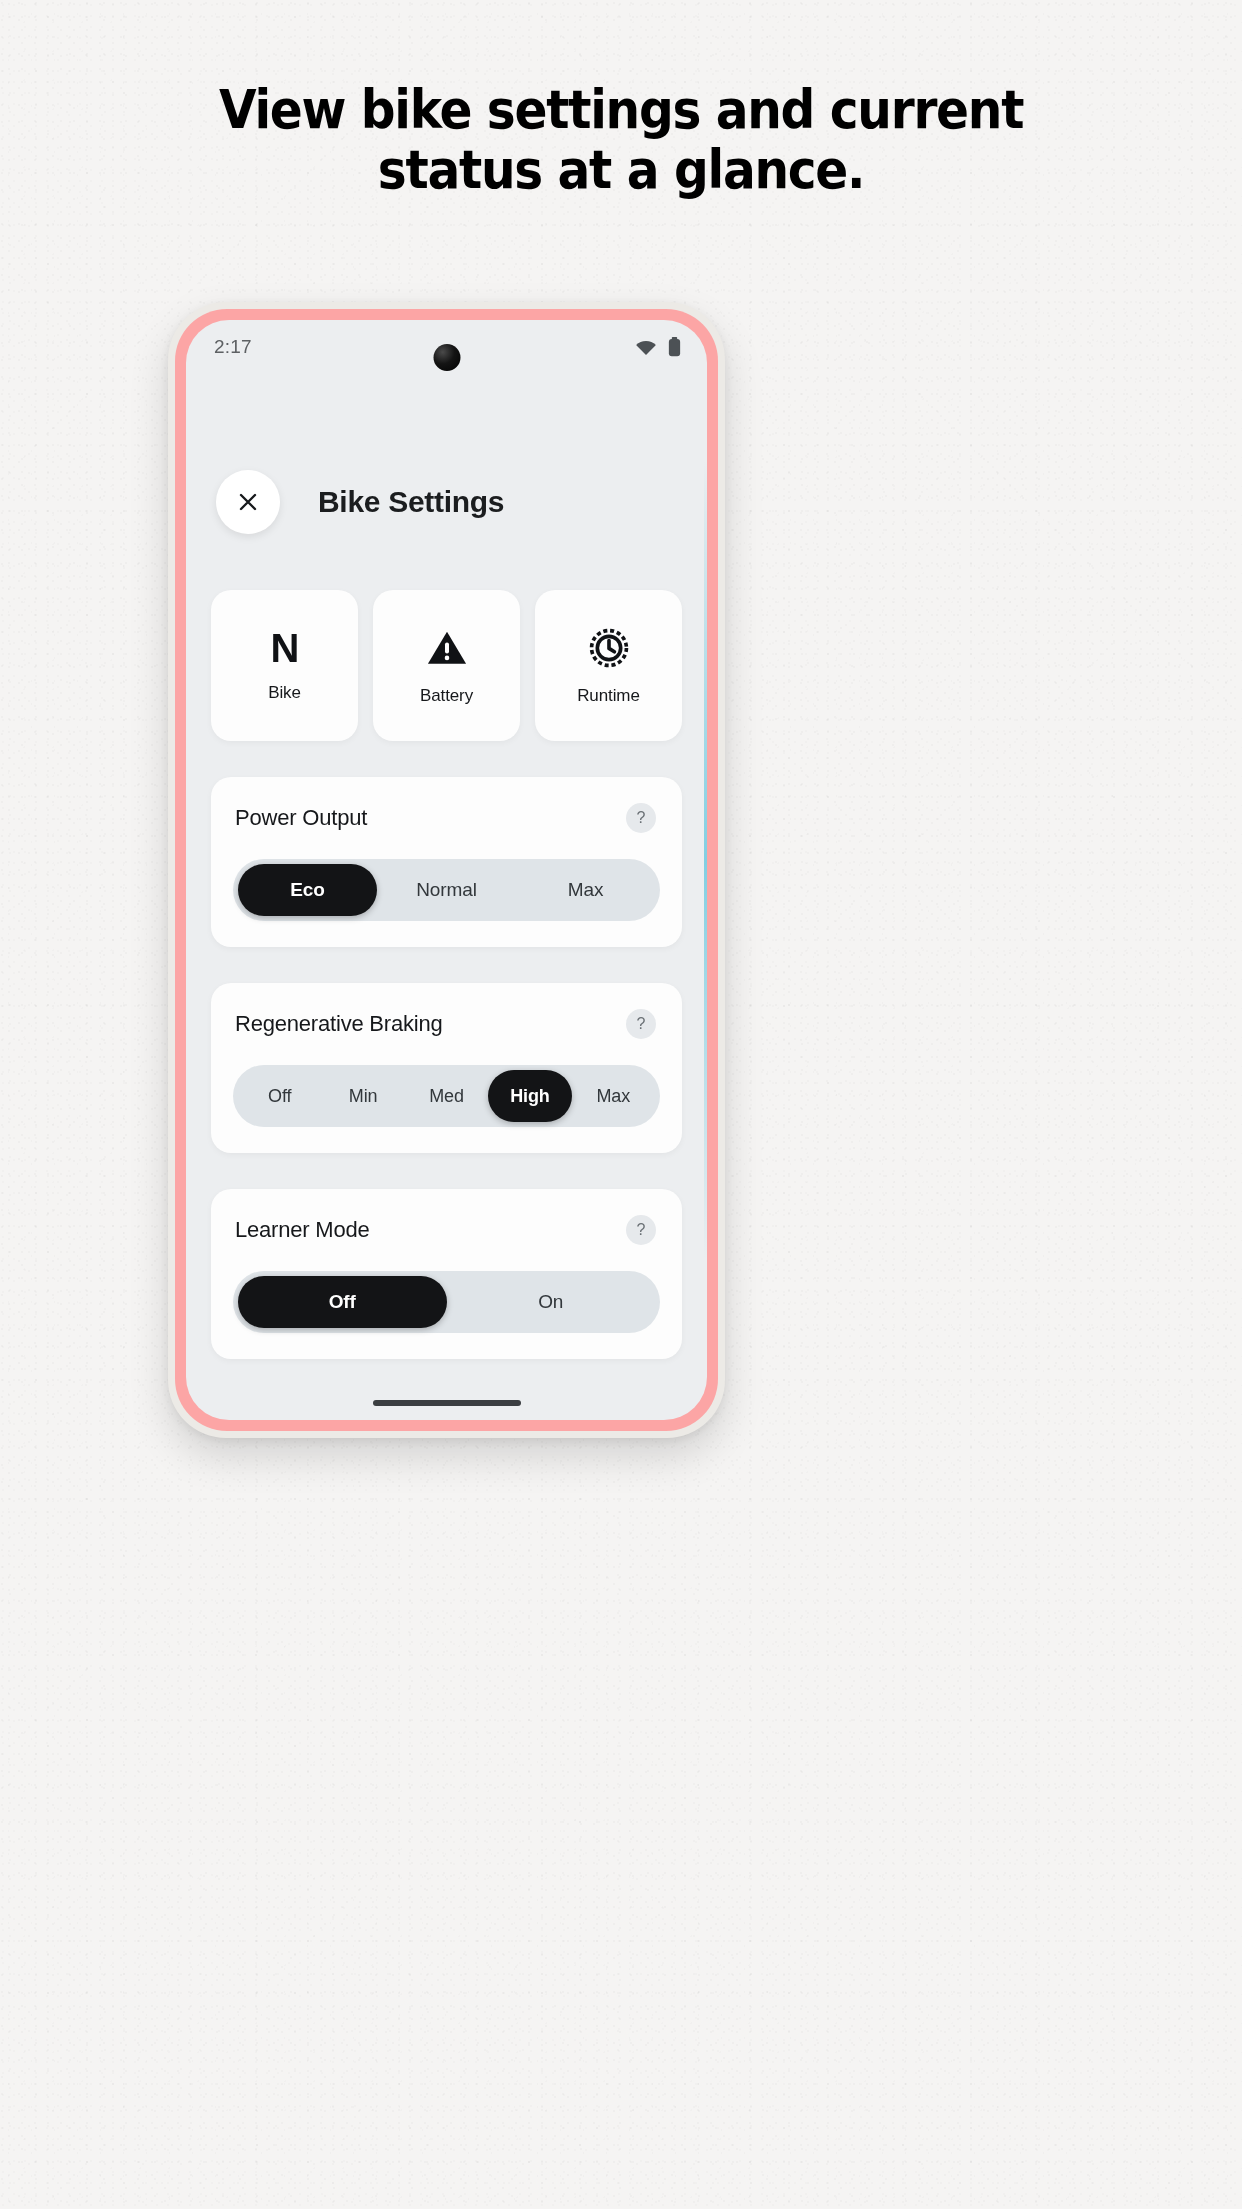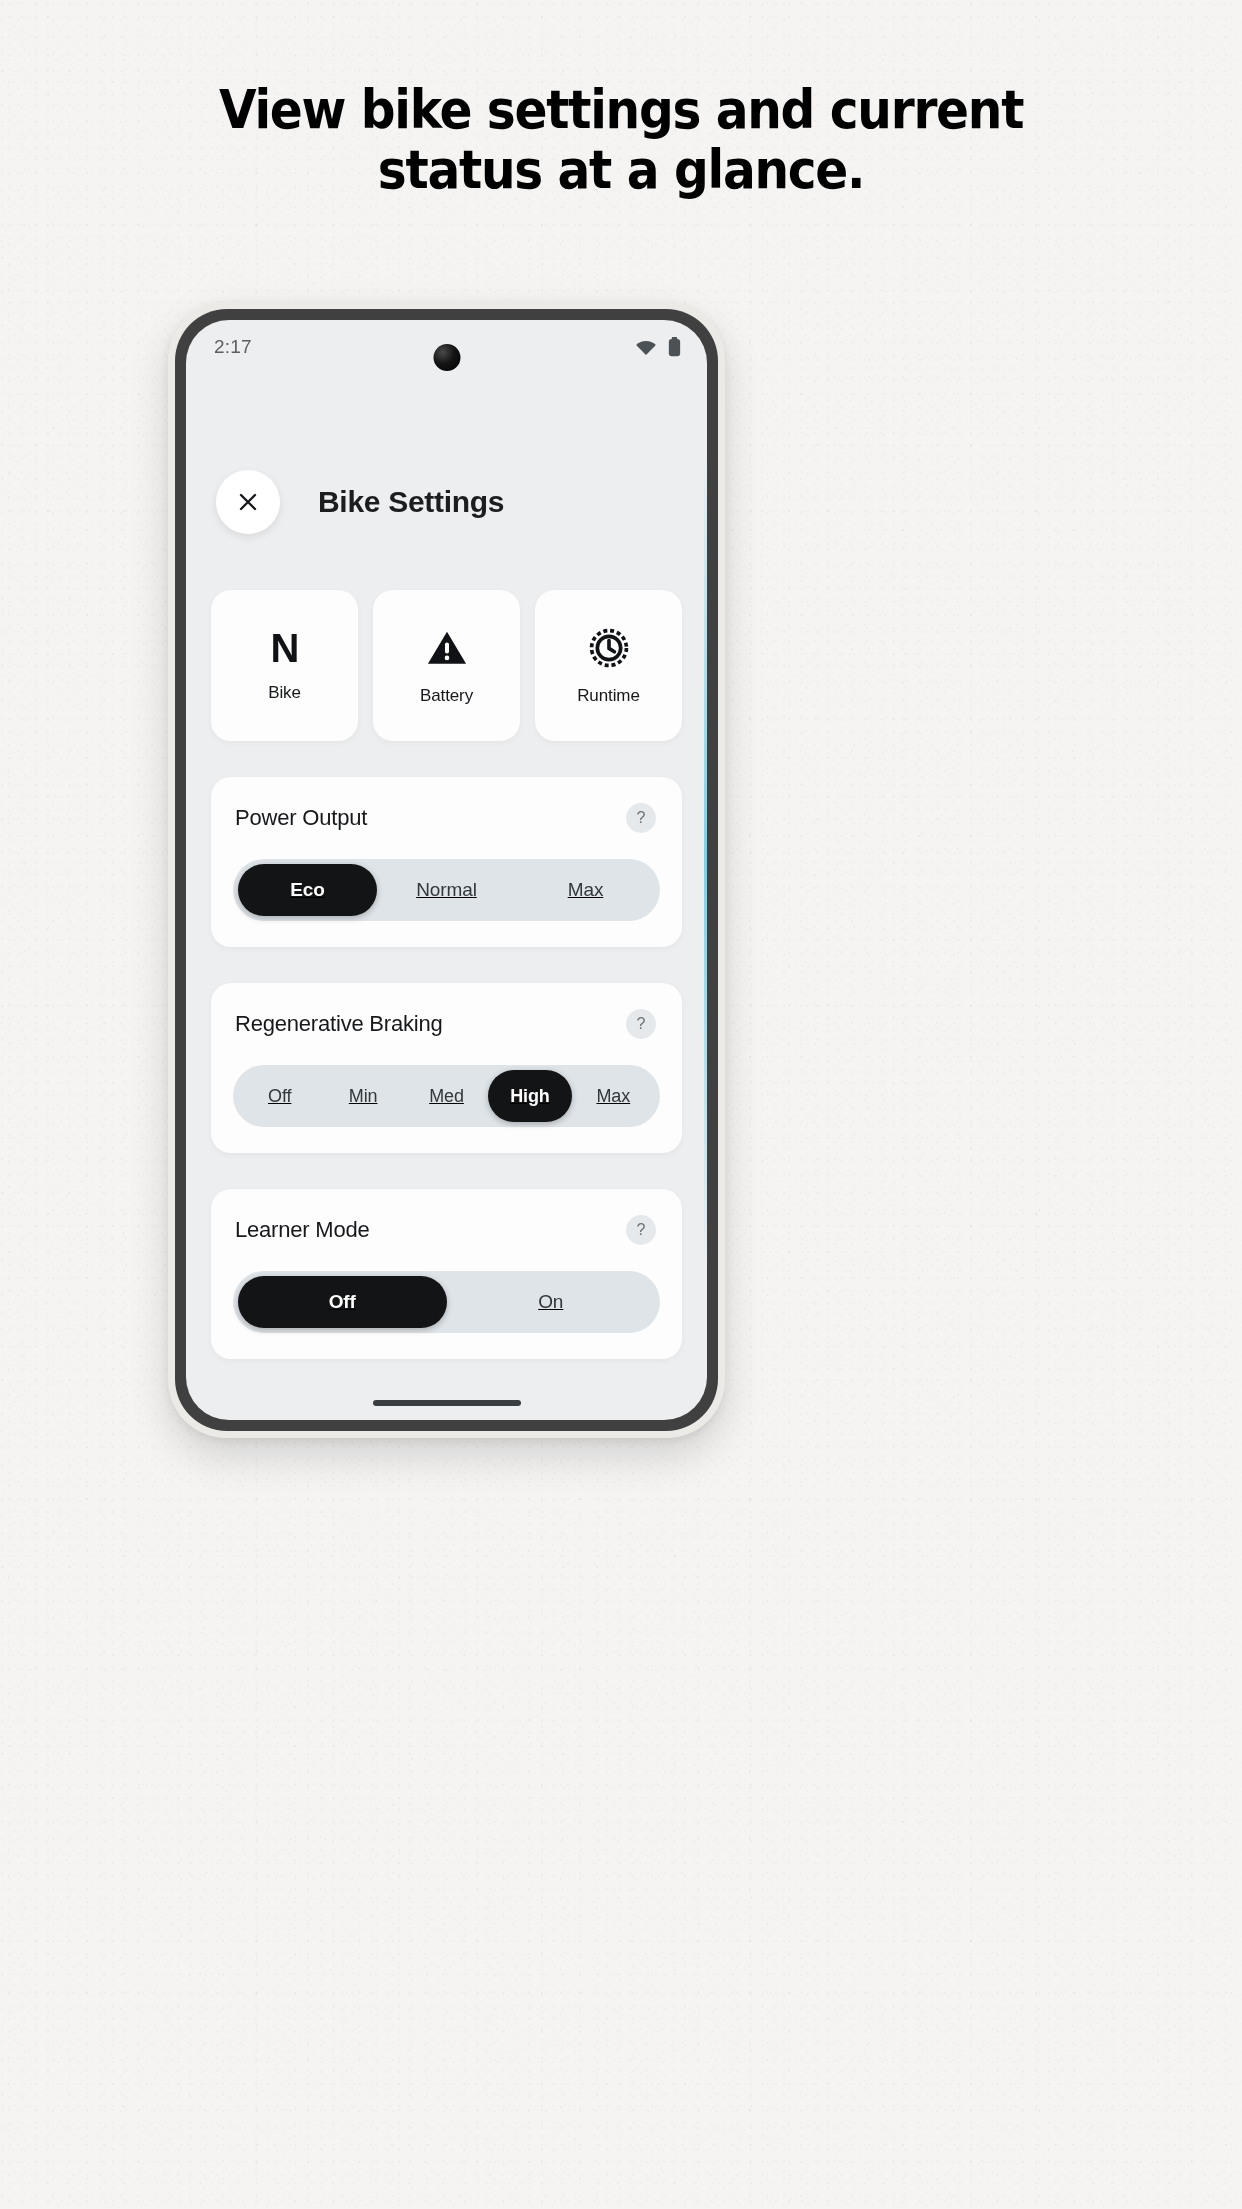--- a/index.html
+++ b/index.html
@@ -46,21 +46,21 @@
     position: absolute;
     left: 168px; top: 302px;
     width: 557px; height: 1136px;
     background: #eceae6;
     border-radius: 58px;
     box-shadow: 0 18px 40px rgba(0,0,0,0.14), 0 3px 10px rgba(0,0,0,0.07);
     padding: 7px;
   }
   .phone-frame {
     width: 100%; height: 100%;
-    background: #404040;
+    background: #fca5a5;
     border-radius: 52px;
     padding: 11px;
     position: relative;
     overflow: hidden;
   }
   .screen {
     width: 100%; height: 100%;
     background: #eceef0;
     border-radius: 43px;
     overflow: hidden;
@@ -181,21 +181,20 @@
     display: flex; align-items: center; justify-content: center;
     flex: 0 0 auto;
   }
   .segmented {
     margin-top: 26px;
     background: #dfe4e8;
     border-radius: 36px;
     display: flex;
     padding: 5px;
     align-items: stretch;
-    text-decoration: underline;
   }
   .seg {
     flex: 1;
     height: 52px;
     border-radius: 30px;
     display: flex; align-items: center; justify-content: center;
     font-size: 19px;
     color: #32373b;
     letter-spacing: -0.1px;
   }

